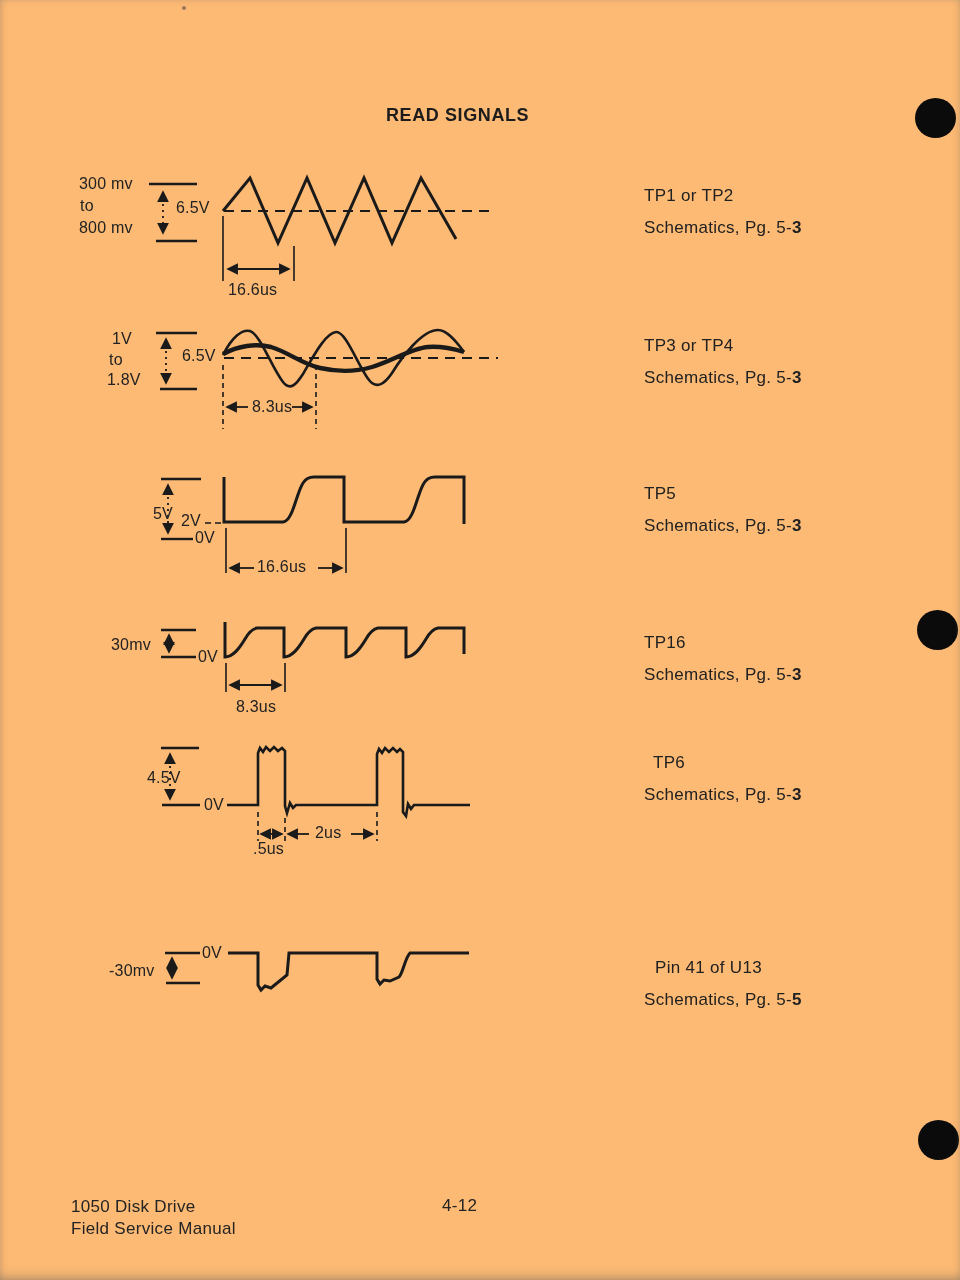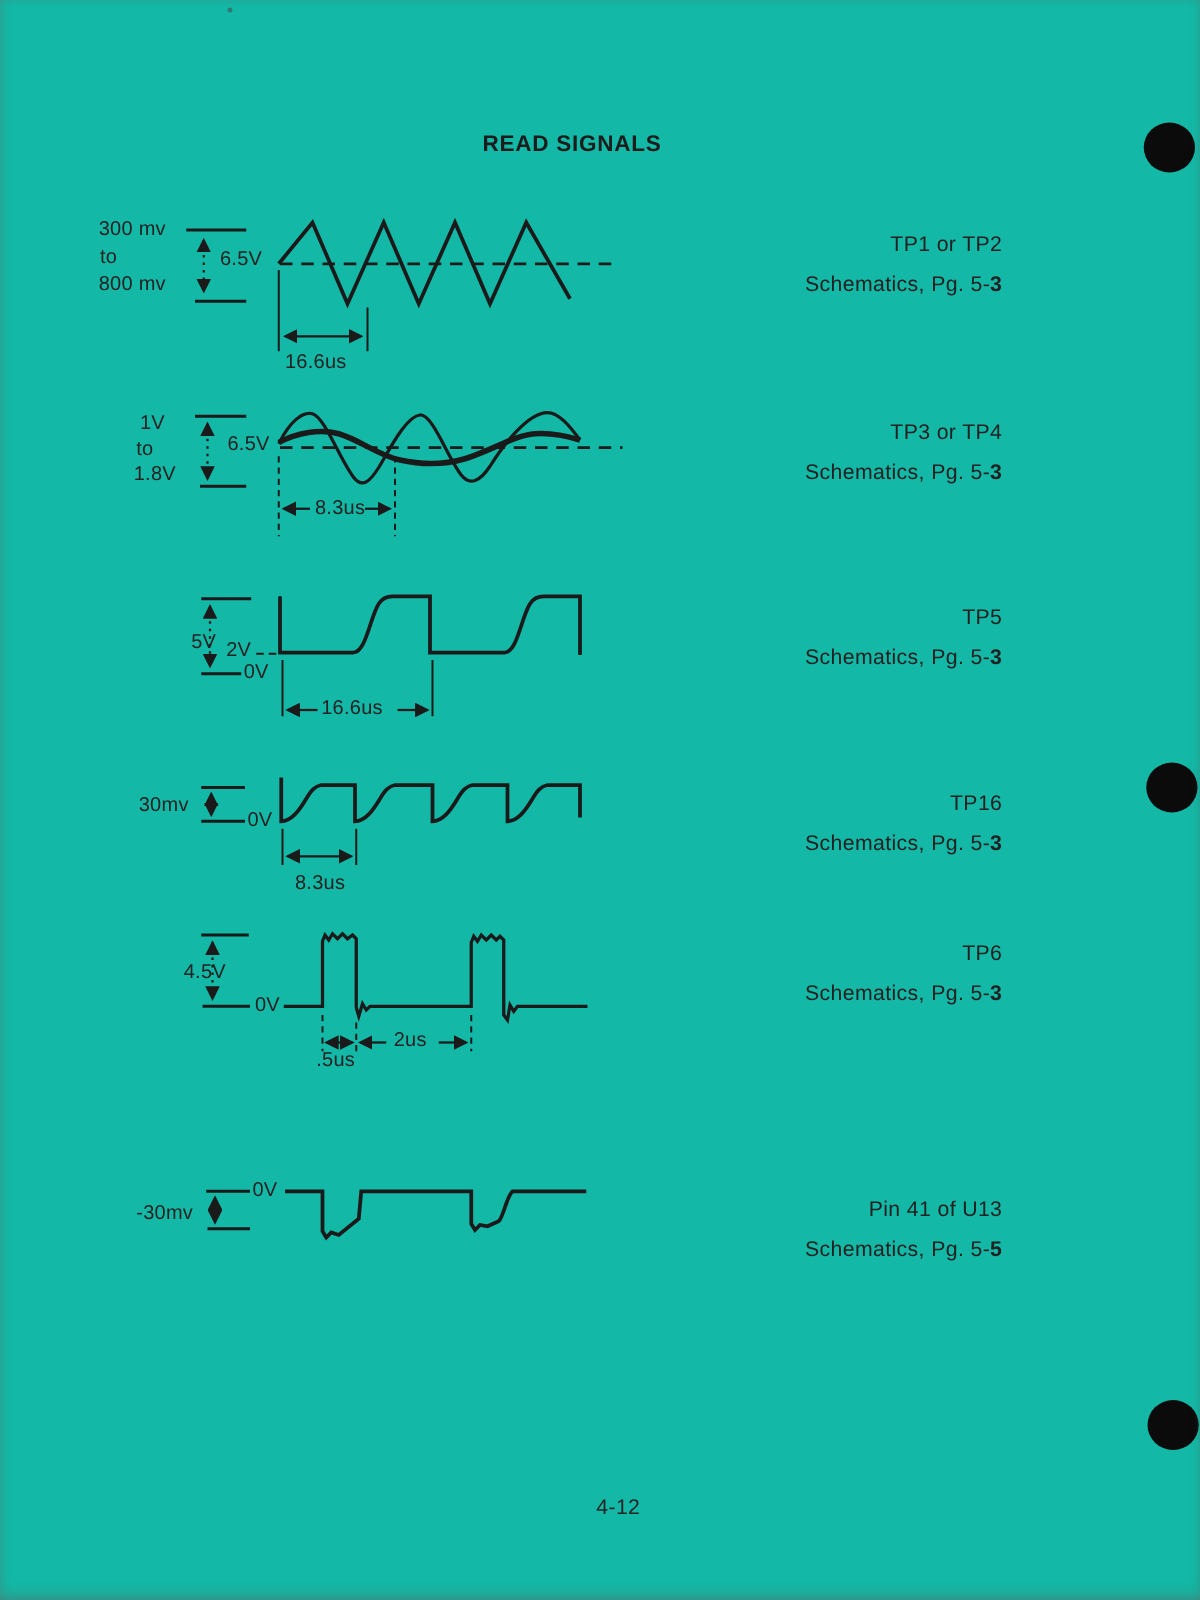--- a/index.html
+++ b/index.html
@@ -1,18 +1,18 @@
 <!DOCTYPE html>
 <html><head>
 <meta charset="utf-8">
 <style>
   html,body{margin:0;padding:0;background:#e6e4e0;}
   .page{
     position:relative;width:960px;height:1280px;overflow:hidden;
-    background:#14b8a6;
+    background:#fdba74;
     font-family:"Liberation Sans", sans-serif;
     color:#242424;
   }
   .page::after{
     content:'';position:absolute;inset:0;pointer-events:none;
     box-shadow: inset 0 -7px 12px -5px rgba(95,93,89,.5),
                 inset 4px 0 10px -6px rgba(120,118,114,.35),
                 inset 0 3px 8px -5px rgba(120,118,114,.30),
                 inset -3px 0 8px -5px rgba(120,118,114,.25);
   }
@@ -20,42 +20,42 @@
     position:absolute;left:386px;top:105px;margin:0;
     font-size:18px;font-weight:bold;letter-spacing:.6px;color:#1c1c1c;
   }
   .ann{
     position:absolute;font-size:16px;letter-spacing:.2px;
     color:#222;white-space:pre;line-height:18px;
   }
   .tpblock{
     position:absolute;left:644px;font-size:17px;letter-spacing:.3px;color:#212121;
   }
-  .tpblock .tp-line{margin:0 0 12px 0;text-align:right;}
+  .tpblock .tp-line{margin:0 0 12px 0;}
   .tpblock .ref-line{margin:0;}
   .pg-digit{font-weight:bold;}
   .hole{
     position:absolute;width:41px;height:40px;border-radius:50%;
     background:#0b0b0b;
   }
   .speck{position:absolute;width:4px;height:4px;border-radius:50%;background:rgba(70,70,70,.55);}
   svg.art{position:absolute;overflow:visible;}
   svg.art path, svg.art line{fill:none;stroke:#1a1a1a;}
   .trace{stroke-width:3;}
   .trace-thin{stroke-width:2.6;}
   .trace-thick{stroke-width:4.4;}
   .bar{stroke-width:2.4;}
   .dashline{stroke-width:2.2;stroke-dasharray:10 7;}
   .ampline{stroke-width:1.8;stroke-dasharray:2 4;}
   .ampline-solid{stroke-width:1.8;}
   .measv{stroke-width:1.6;}
   .measv-dash{stroke-width:1.6;stroke-dasharray:5 4;}
   .arrowline{stroke-width:1.8;}
   .footer{position:absolute;left:71px;top:1196px;font-size:17px;line-height:22px;letter-spacing:.3px;}
-  .pagenum{position:absolute;left:442px;top:1196px;font-size:17px;letter-spacing:.3px;margin-left:35px;}
+  .pagenum{position:absolute;left:442px;top:1196px;font-size:17px;letter-spacing:.3px;}
 </style>
 </head>
 <body>
 
 <svg width="0" height="0" style="position:absolute">
   <defs>
     <marker id="arr" viewBox="0 0 10 10" refX="8.5" refY="5" markerWidth="6.5" markerHeight="6.5" orient="auto-start-reverse">
       <path d="M0,0 L10,5 L0,10 z" fill="#1a1a1a" stroke="none"></path>
     </marker>
   </defs>
@@ -188,15 +188,19 @@
       <path class="trace" d="M228,953 H258 V985 L261,990 L265,986 L271,988 L287,975 L289,953 H377 V979 L380,984 L384,980 L390,981 L399,977 C403,973 405,958 410,953 H469"></path>
     </svg>
     <span class="ann" style="left:202px;top:944px">0V</span>
     <span class="ann" style="left:109px;top:962px">-30mv</span>
     <div class="tpblock" style="top:958px">
       <p class="tp-line" style="margin-left:11px">Pin 41 of U13</p>
       <p class="ref-line"><span>Schematics, Pg. 5-</span><span class="pg-digit">5</span></p>
     </div>
   </section>
 
+  <div class="footer">
+    <div>1050 Disk Drive</div>
+    <div>Field Service Manual</div>
+  </div>
   <div class="pagenum">4-12</div>
 
 </div>
 
 </body></html>

